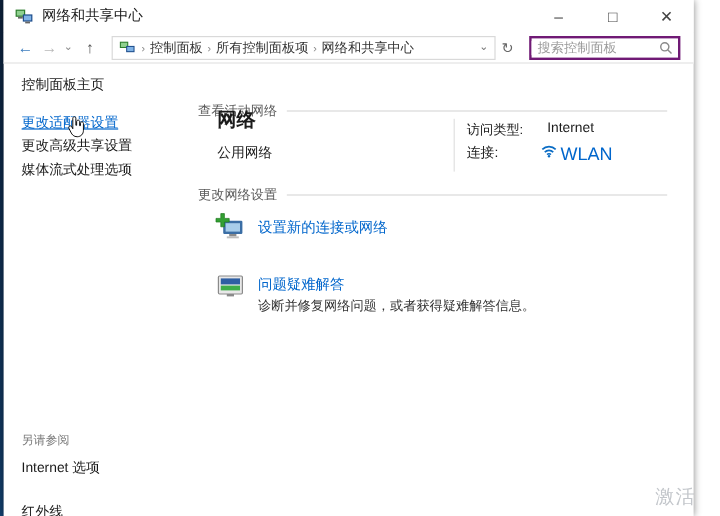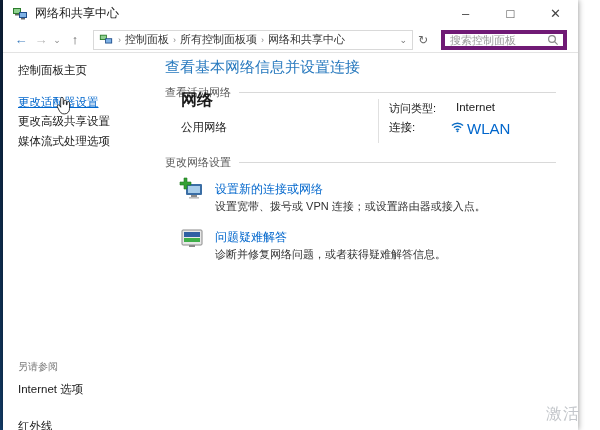--- a/index.html
+++ b/index.html
@@ -30,21 +30,21 @@
   .navbtn.small { font-size:9px; width:12px; color:#8a8a8a; }
   .navbtn.up { color:#555; margin-left:2px; }
   .addrbox { margin-left:8px; width:320px; height:20px; border:1px solid #d9d9d9;
     display:flex; align-items:center; font-size:11px; color:#333; background:#fff; }
   .addrbox .crumbicon { width:14px; height:14px; margin:0 4px 0 5px; }
   .crumb { padding:0 3px; white-space:nowrap; }
   .crumbsep { color:#888; font-size:9px; padding:0 1px; }
   .addr-tail { margin-left:auto; display:flex; align-items:center; }
   .addr-chevron { font-size:9px; color:#777; padding:0 5px; }
   .refreshbtn { width:20px; text-align:center; font-size:12px; color:#666; }
-  .searchbox { margin-left:8px; width:126px; height:20px; border:4px solid #701a75;
+  .searchbox { margin-left:8px; width:126px; height:20px; border:2px solid #701a75;
     display:flex; align-items:center; background:#fff; }
   .searchbox input { flex:1; border:none; outline:none; font-size:11px; padding:0 5px;
     color:#333; font-family:inherit; min-width:0; }
   .searchbox input::placeholder { color:#9a9a9a; }
   .searchicon { width:20px; display:flex; justify-content:center; }
 
   
   .side-item { position:absolute; left:15px; font-size:11.5px; color:#1a1a1a;
     white-space:nowrap; cursor:pointer;text-align:right; }
   .side-item.linkblue { color:#0066cc; text-decoration:underline; }
@@ -140,21 +140,20 @@
 
     <div class="side-item" style="top:63px">控制面板主页</div>
     <div class="side-item linkblue" style="top:95px">更改适配器设置</div>
     <div class="side-item" style="top:134px">媒体流式处理选项</div>
     <div class="side-item" style="top:114px">更改高级共享设置</div>
 
     <div class="seealso-header" style="top:360px">另请参阅</div>
     <div class="side-item" style="top:382px">Internet 选项</div>
     <div class="side-item" style="top:419px">红外线</div>
 
-    <div class="main-title">查看基本网络信息并设置连接</div>
 
     <div class="section-hdr" style="top:85px">
       <span>查看活动网络</span>
       <span class="rule"></span>
     </div>
 
     <div class="net-name">网络</div>
     <div class="net-type">公用网络</div>
     <div class="vdivider"></div>
     <div class="acc-label">访问类型:</div>
@@ -176,21 +175,20 @@
     </div>
 
     <svg class="task-icon" style="left:176px; top:177px" viewBox="0 0 26 26">
       <rect x="7" y="7" width="16" height="11" rx="1" fill="#3b6ea5"></rect>
       <rect x="9" y="9" width="12" height="7" fill="#a8cdea"></rect>
       <rect x="12" y="18" width="6" height="2" fill="#8a8a8a"></rect>
       <rect x="10" y="20" width="10" height="1.6" fill="#bdbdbd"></rect>
       <path d="M5 1h3v4h4v3H8v4H5V8H1V5h4z" fill="#33a033" stroke="#1e7a1e" stroke-width="0.6"></path>
     </svg>
     <div class="task-title" style="top:181px">设置新的连接或网络</div>
-    <div class="task-desc" style="top:199px">设置宽带、拨号或 VPN 连接；或设置路由器或接入点。</div>
 
     <svg class="task-icon" style="left:176px; top:226px" viewBox="0 0 26 26">
       <rect x="3" y="4" width="20" height="15" rx="1" fill="#e8e8e8" stroke="#8a8a8a"></rect>
       <rect x="5" y="6" width="16" height="5" fill="#2f5fa3"></rect>
       <rect x="5" y="12" width="16" height="4" fill="#3fae49"></rect>
       <rect x="10" y="19" width="6" height="2" fill="#8a8a8a"></rect>
     </svg>
     <div class="task-title" style="top:229px">问题疑难解答</div>
     <div class="task-desc" style="top:247px">诊断并修复网络问题，或者获得疑难解答信息。</div>
 

